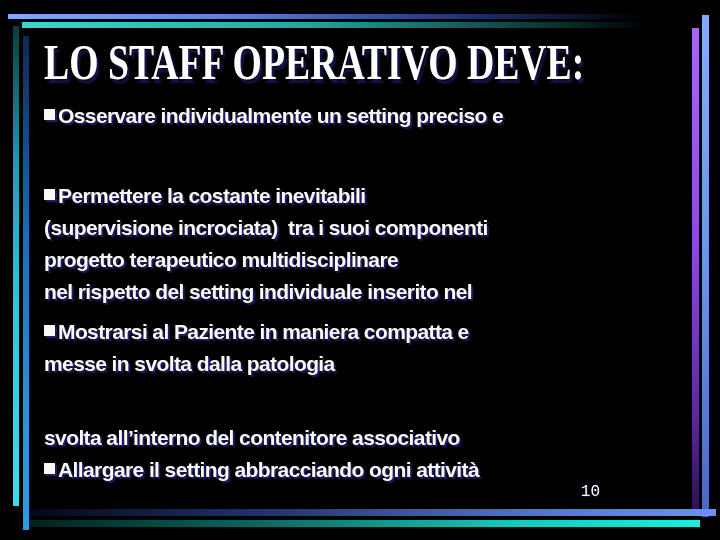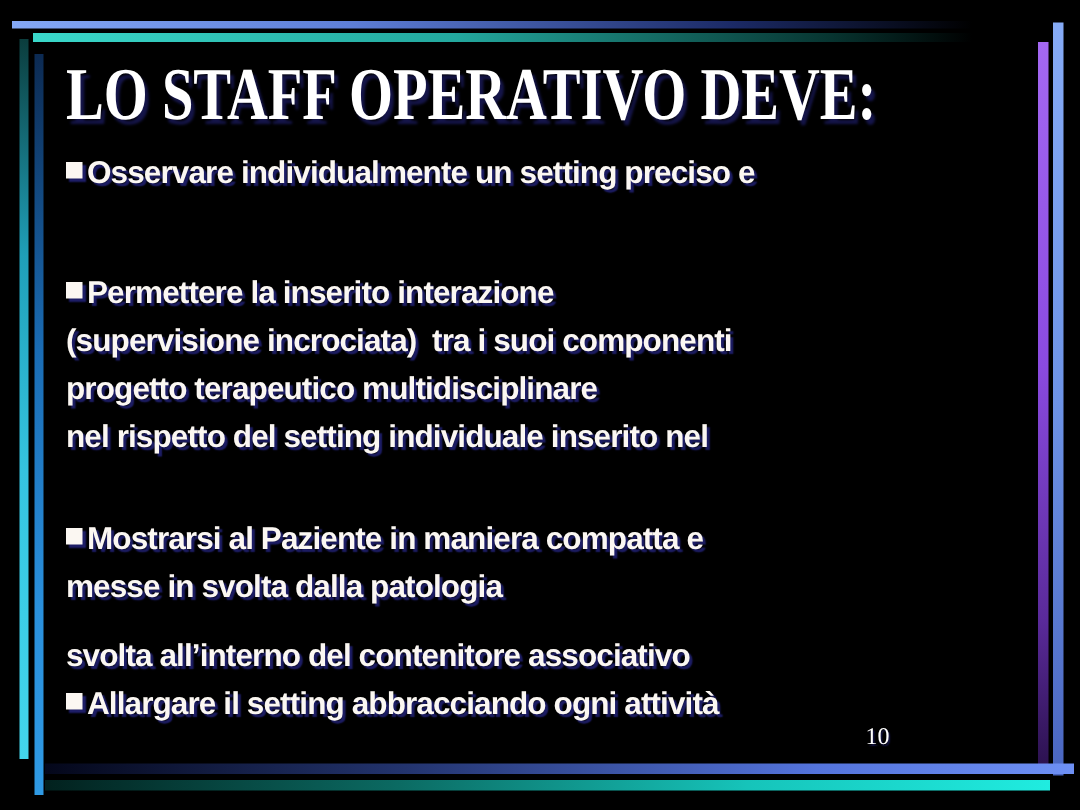--- a/index.html
+++ b/index.html
@@ -79,31 +79,31 @@
   .sq {
     display: inline-block;
     width: 11px; height: 11px;
     background: #fbf7f2;
     margin-right: 3px;
     position: relative; top: -3px;
     box-shadow: 2px 2px 1px #1d1d66;
   }
   .b1 { top: 100px; }
   .b2 { top: 180px; }
-  .b3 { top: 316px; margin-top: 28px; }
+  .b3 { top: 316px; }
   .b4 { top: 422px; }
 
   
   .page-number {
     position: absolute;
     left: 570px; top: 483px;
     width: 30px;
-    text-align: center;
+    text-align: right;
     color: #ffffff;
-    font-family: Liberation Serif, serif;
+    font-family: Liberation Mono, monospace;
     font-size: 16px;
     text-shadow: 1px 1px 1px #15154a;
   }
 </style>
 </head>
 <body>
 
 <div class="frame top-blue"></div>
 <div class="frame top-cyan"></div>
 <div class="frame left-cyan"></div>
@@ -115,21 +115,21 @@
 
 <div class="title">LO STAFF OPERATIVO DEVE:</div>
 
 <div class="bullets">
 
   <div class="bullet b1">
     <div class="line"><span class="sq"></span><span>Osservare individualmente un setting preciso e</span></div>
   </div>
 
   <div class="bullet b2">
-    <div class="line"><span class="sq"></span><span>Permettere la inserito interazione</span></div>
+    <div class="line"><span class="sq"></span><span>Permettere la costante inevitabili</span></div>
     <div class="line">(supervisione incrociata)  tra i suoi componenti</div>
     <div class="line">progetto terapeutico multidisciplinare</div>
     <div class="line">nel rispetto del setting individuale inserito nel</div>
   </div>
 
   <div class="bullet b3">
     <div class="line"><span class="sq"></span><span>Mostrarsi al Paziente in maniera compatta e</span></div>
     <div class="line">messe in svolta dalla patologia</div>
   </div>
 

